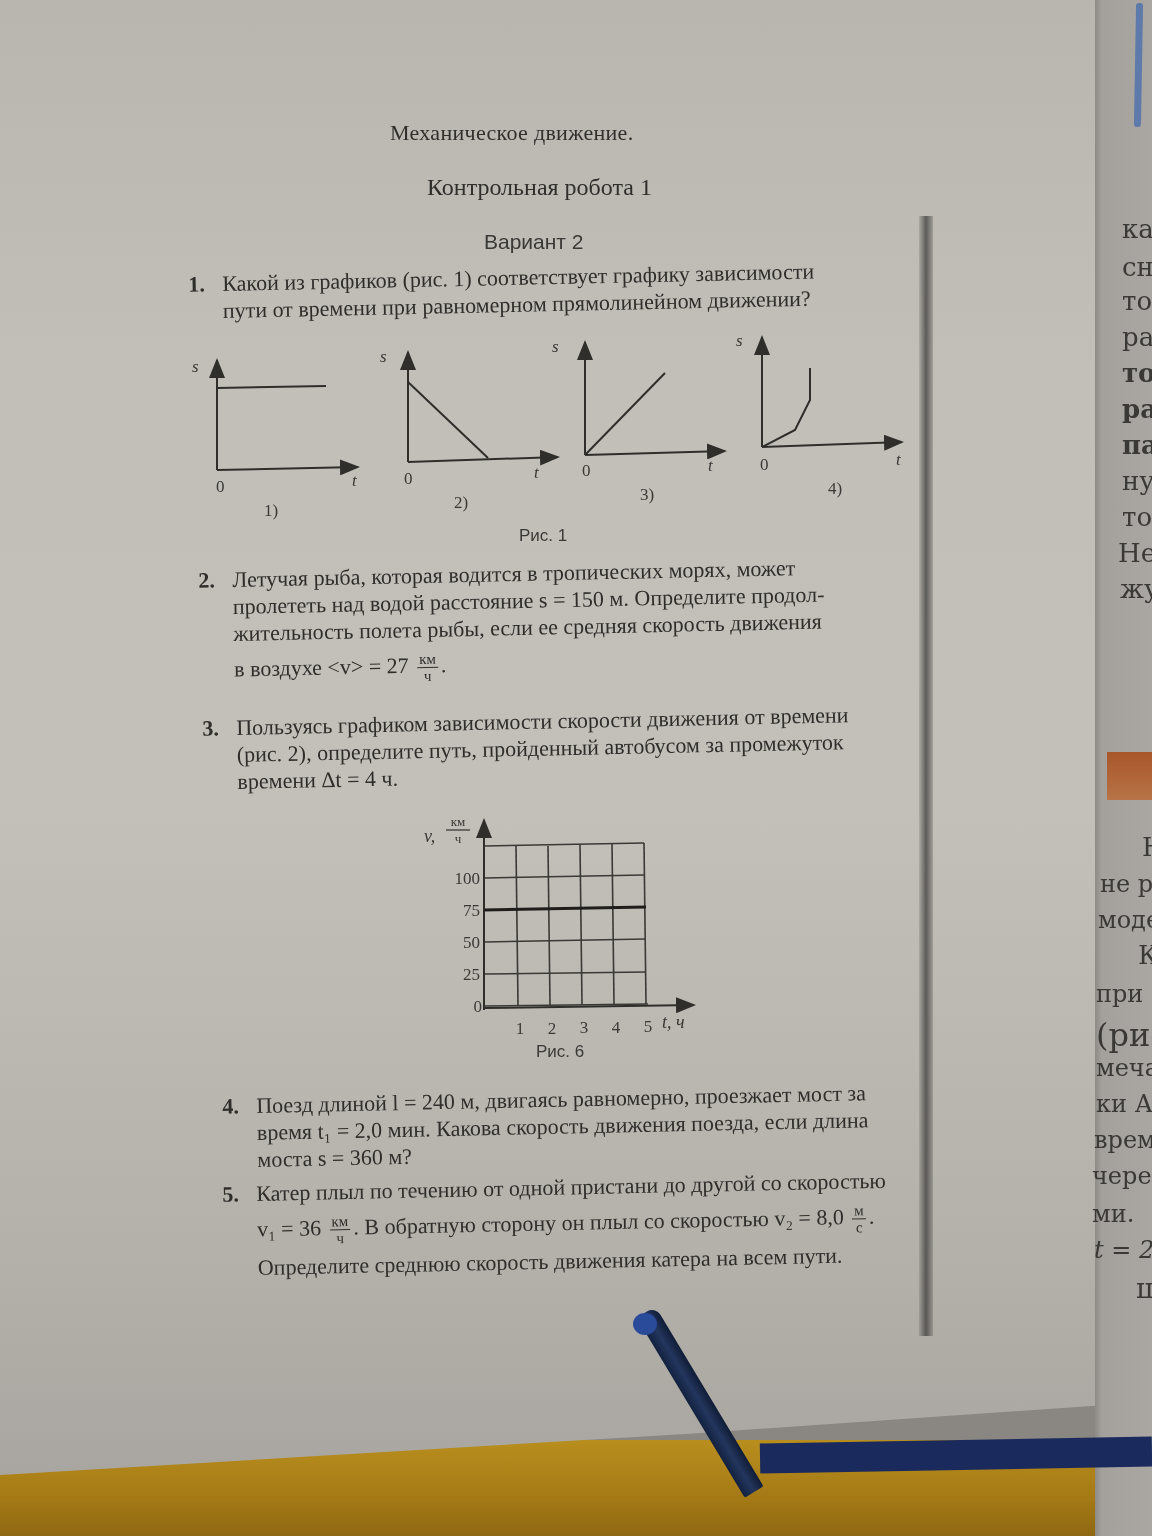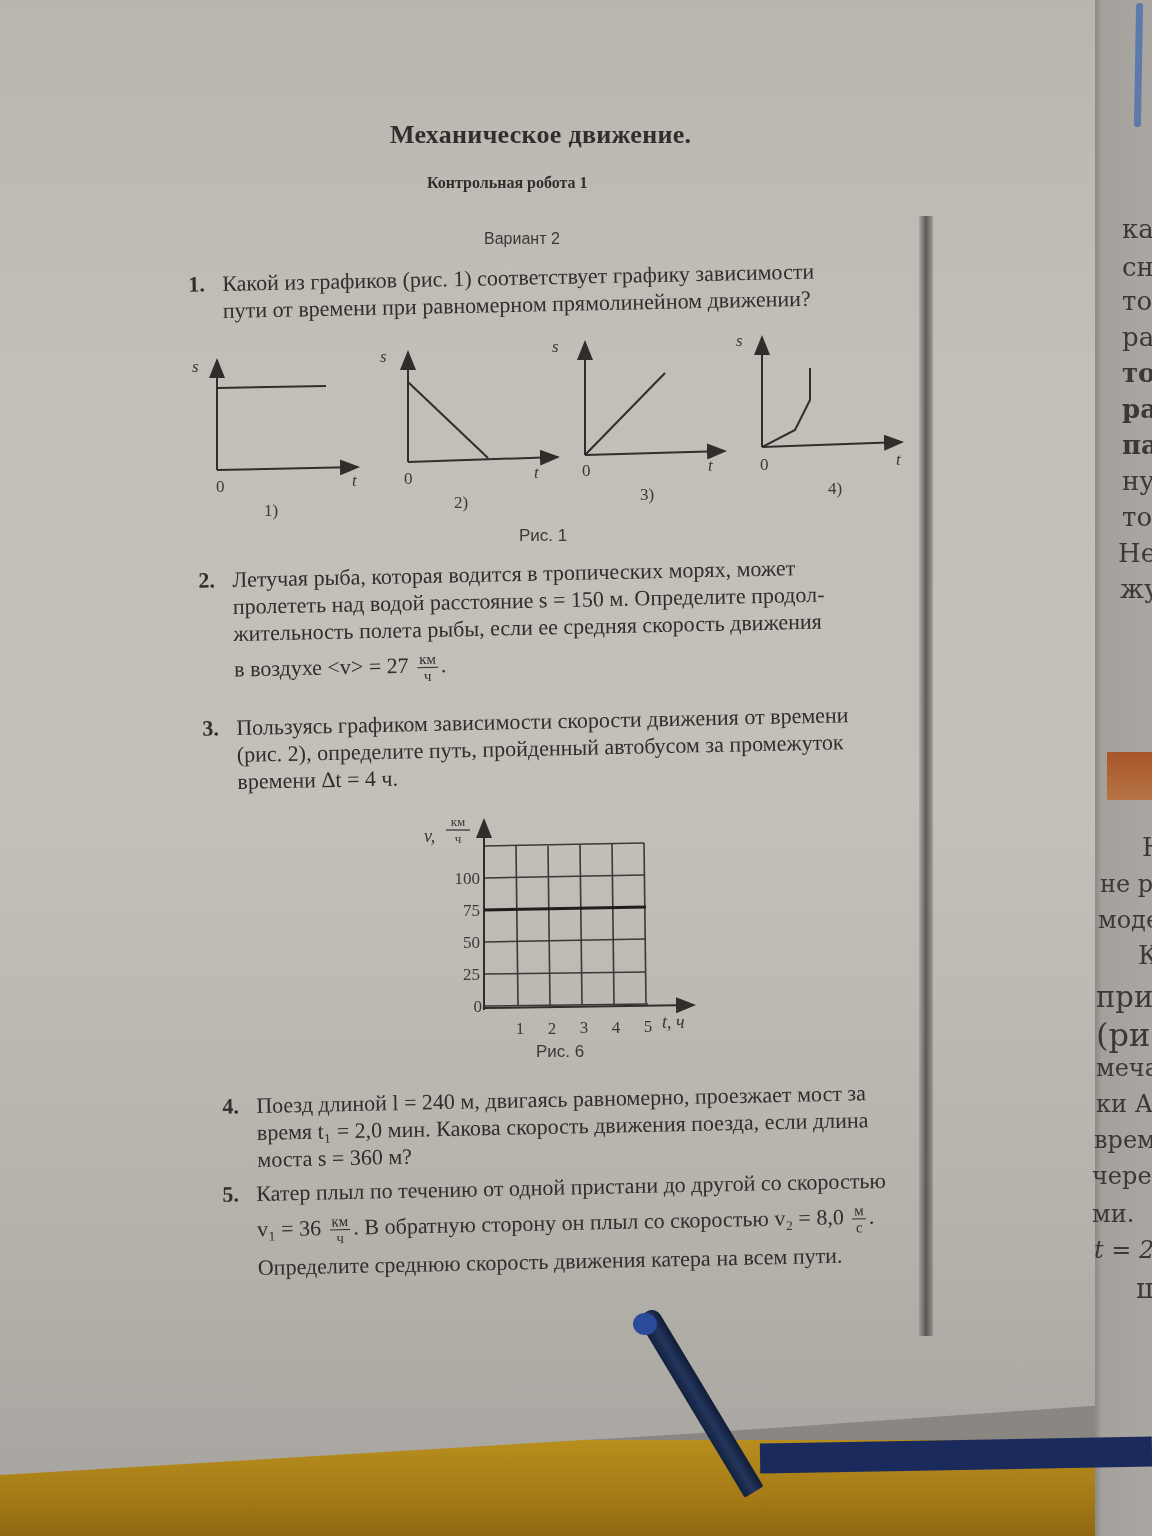--- a/index.html
+++ b/index.html
@@ -12,23 +12,23 @@
     clip-path:polygon(0 0,100% 0,100% 95.3%,63% 97.2%,0 100%);}
   .page2{position:absolute;left:1095px;top:0;width:57px;height:1536px;
     background:linear-gradient(90deg,#8e8b86 0%,#a4a19c 12%,#aaa7a2 100%);}
   .blue-strip{position:absolute;left:1135px;top:3px;width:7px;height:124px;background:#5d7aaa;
     border-radius:3px;transform:rotate(1deg);}
   .orange-patch{position:absolute;left:1107px;top:752px;width:45px;height:48px;
     background:linear-gradient(180deg,#a8562a,#b77446);}
   .dark-rule{position:absolute;left:919px;top:216px;width:14px;height:1120px;
     background:linear-gradient(90deg,rgba(90,88,85,.2),rgba(60,58,56,.75),rgba(90,88,85,.3));}
   .side-line{position:absolute;left:1096px;font-size:26px;color:#3a3936;white-space:nowrap;font-family:"DejaVu Serif",serif;}
-  .title{position:absolute;left:390px;top:120px;font-size:26px;font-weight:bold;letter-spacing:.3px;color:#302f2c;}
-  .subtitle{position:absolute;left:427px;top:174px;font-size:16px;font-weight:bold;color:#302f2c;}
-  .variant{position:absolute;left:484px;top:230px;font-family:"Liberation Sans",sans-serif;font-size:16px;color:#3a3936;}
+  .title{position:absolute;left:390px;top:120px;font-size:22px;font-weight:normal;letter-spacing:.3px;color:#302f2c;}
+  .subtitle{position:absolute;left:427px;top:174px;font-size:24px;font-weight:normal;color:#302f2c;}
+  .variant{position:absolute;left:484px;top:230px;font-family:"Liberation Sans",sans-serif;font-size:21px;color:#3a3936;}
   .q{position:absolute;font-size:22px;line-height:27px;color:#2f2e2b;transform:rotate(-1.2deg);transform-origin:left top;}
   .q .num{position:absolute;left:-34px;top:0;font-weight:bold;}
   .frac{display:inline-block;vertical-align:middle;text-align:center;font-size:15px;line-height:16px;margin:0 3px;}
   .frac span{display:block;}
   .frac .top{border-bottom:1.2px solid #2f2e2b;padding:0 2px;}
   .fig-label{position:absolute;font-family:"Liberation Sans",sans-serif;font-size:17px;color:#3a3936;}
   svg text{font-family:"Liberation Serif",serif;fill:#3a3936;}
   .pen{position:absolute;left:635px;top:1312px;width:22px;height:210px;background:linear-gradient(90deg,#12213f,#24365e,#101c36);
     transform:rotate(-31deg);transform-origin:top center;border-radius:10px 10px 2px 2px;}
   .pen-cap{position:absolute;left:633px;top:1313px;width:24px;height:22px;border-radius:50%;background:#2a4a9a;}
@@ -55,21 +55,21 @@
   <div class="side-line" style="top:466px;left:1122px">ну</div>
   <div class="side-line" style="top:502px;left:1122px">то</div>
   <div class="side-line" style="top:538px;left:1118px">Не</div>
   <div class="side-line" style="top:574px;left:1120px">жу</div>
 </div>
 <div>
   <div class="side-line" style="top:832px;left:1142px">Н</div>
   <div class="side-line" style="top:870px;left:1100px;font-size:24px">не р</div>
   <div class="side-line" style="top:906px;left:1098px;font-size:24px">моде</div>
   <div class="side-line" style="top:940px;left:1138px">К</div>
-  <div class="side-line" style="top:980px;left:1096px;font-size:29px">при</div>
+  <div class="side-line" style="top:980px;left:1096px;font-size:24px">при</div>
   <div class="side-line" style="top:1016px;left:1096px;font-size:32px">(рис</div>
   <div class="side-line" style="top:1054px;left:1096px;font-size:24px">меча</div>
   <div class="side-line" style="top:1090px;left:1096px;font-size:24px">ки А</div>
   <div class="side-line" style="top:1126px;left:1094px;font-size:24px">время</div>
   <div class="side-line" style="top:1162px;left:1092px;font-size:24px">через</div>
   <div class="side-line" style="top:1200px;left:1092px;font-size:24px;font-weight:normal">ми.</div>
   <div class="side-line" style="top:1236px;left:1094px;font-size:24px;font-style:italic">t = 2</div>
   <div class="side-line" style="top:1272px;left:1136px;font-size:28px">щих</div>
 </div>
 

